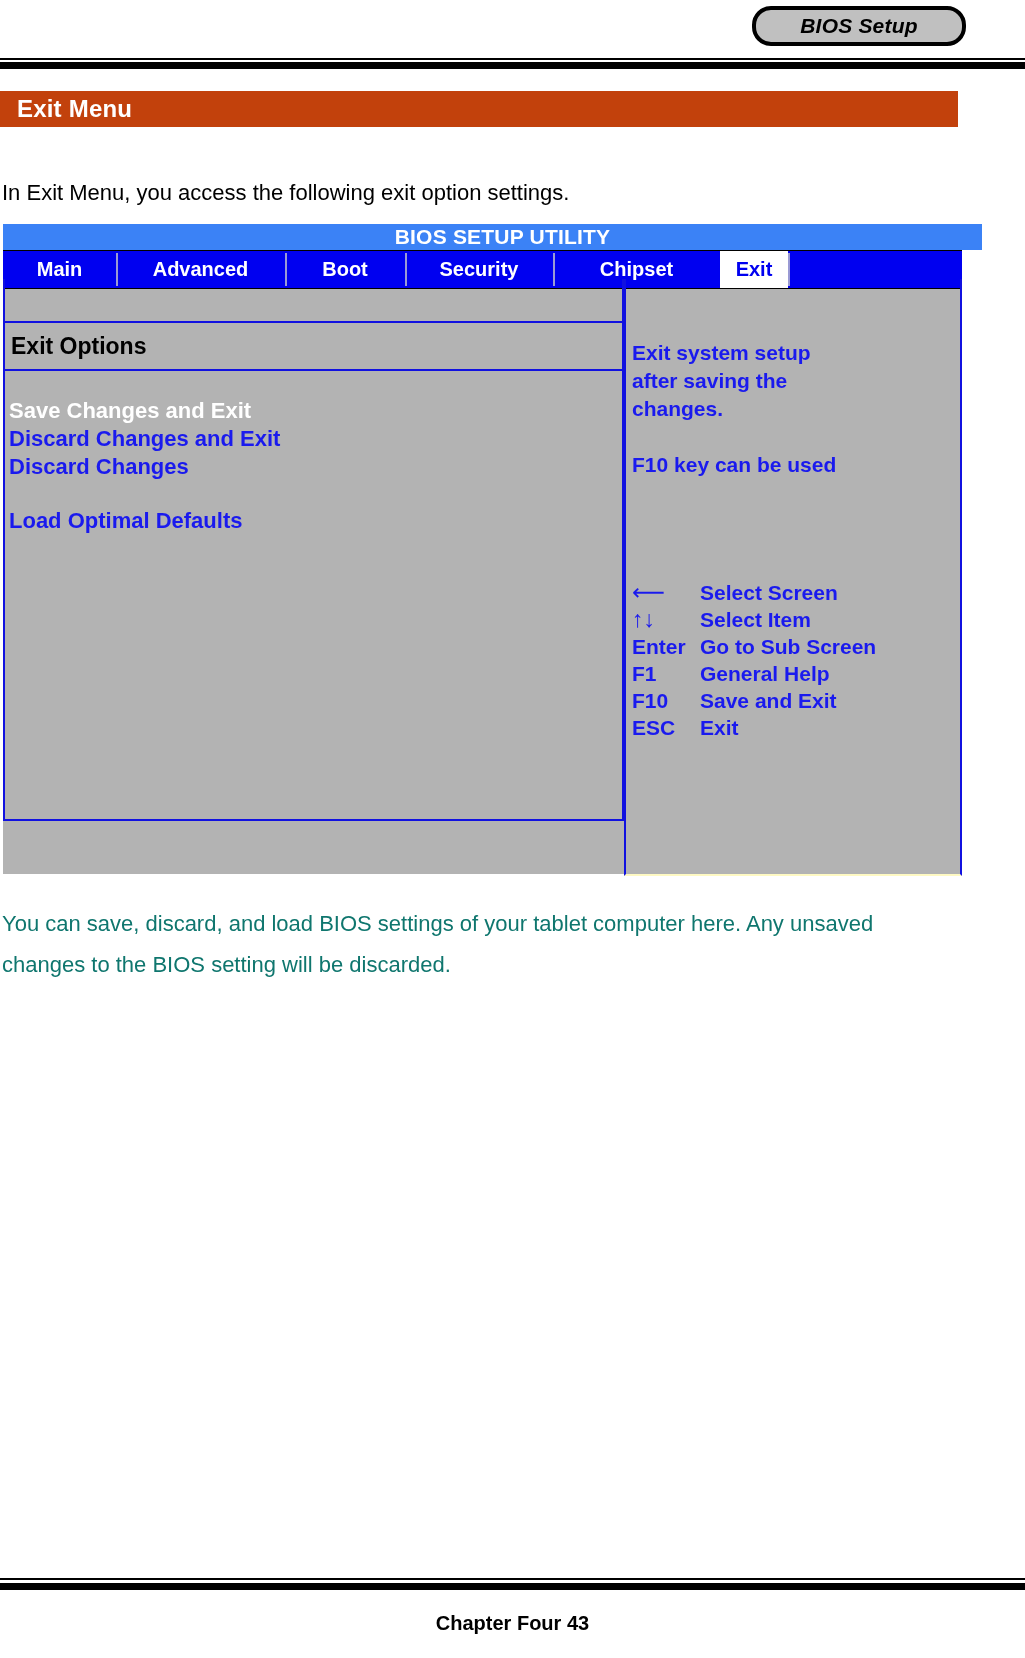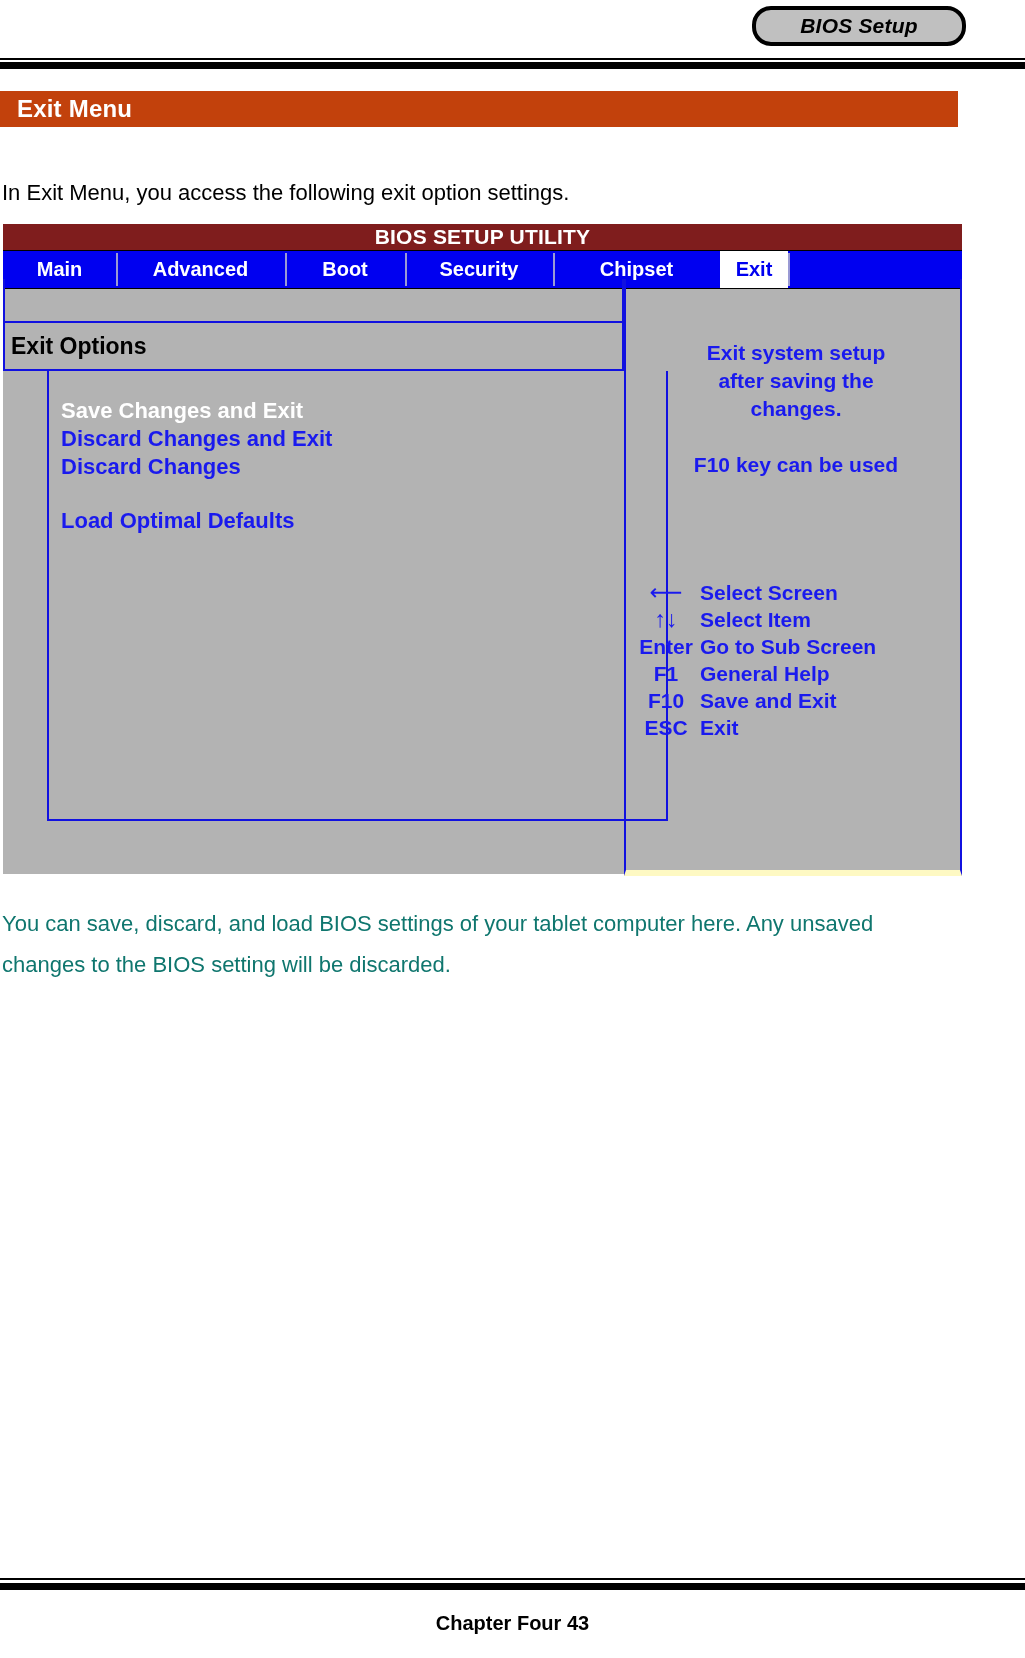--- a/index.html
+++ b/index.html
@@ -91,24 +91,25 @@
     left: 3px; top: 224px;
     width: 959px;
     height: 650px;
     background: #b3b3b3;
     box-sizing: border-box;
   }
   #bios-titlebar {
     position: absolute;
     left: 0; top: 0;
     width: 959px; height: 26px;
-    background: #7f1d1d;
+    background: #3b82f6;
     display: flex;
     align-items: center;
     justify-content: center;
+    padding-left: 20px;
   }
   #bios-titlebar .title-text {
     color: #ffffff;
     font-weight: bold;
     font-size: 21px;
     white-space: nowrap;
     letter-spacing: 0.2px;
   }
   #bios-tabbar {
     position: absolute;
@@ -191,45 +192,43 @@
 
   
   #options-body {
     position: absolute;
     left: 0; top: 147px;
     width: 621px; height: 450px;
     border-left: 2px solid #1111e0;
     border-right: 2px solid #1111e0;
     border-bottom: 2px solid #1111e0;
     box-sizing: border-box;
-    padding: 26px 0 0 12px;
-    margin-left: 44px;
+    padding: 26px 0 0 4px;
   }
   .opt-item {
     font-size: 22px;
     font-weight: bold;
     line-height: 28px;
     color: #1a1aee;
     white-space: nowrap;
   }
   .opt-item.selected { color: #ffffff; }
   .opt-spacer { height: 26px; }
 
   
   #help-pane {
     position: absolute;
     left: 621px; top: 55px;
     width: 338px;
     height: 597px;
     border-left: 2px solid #1111e0;
     border-right: 2px solid #1111e0;
-    border-bottom: 6px solid #fef9c3;
+    border-bottom: 2px solid #fef9c3;
     box-sizing: border-box;
     padding: 60px 0 0 6px;
-    text-align: center;
   }
   .help-line {
     font-size: 21px;
     font-weight: bold;
     line-height: 28px;
     color: #1a1aee;
     white-space: nowrap;
   }
   .help-gap { height: 28px; }
   #key-legend {

